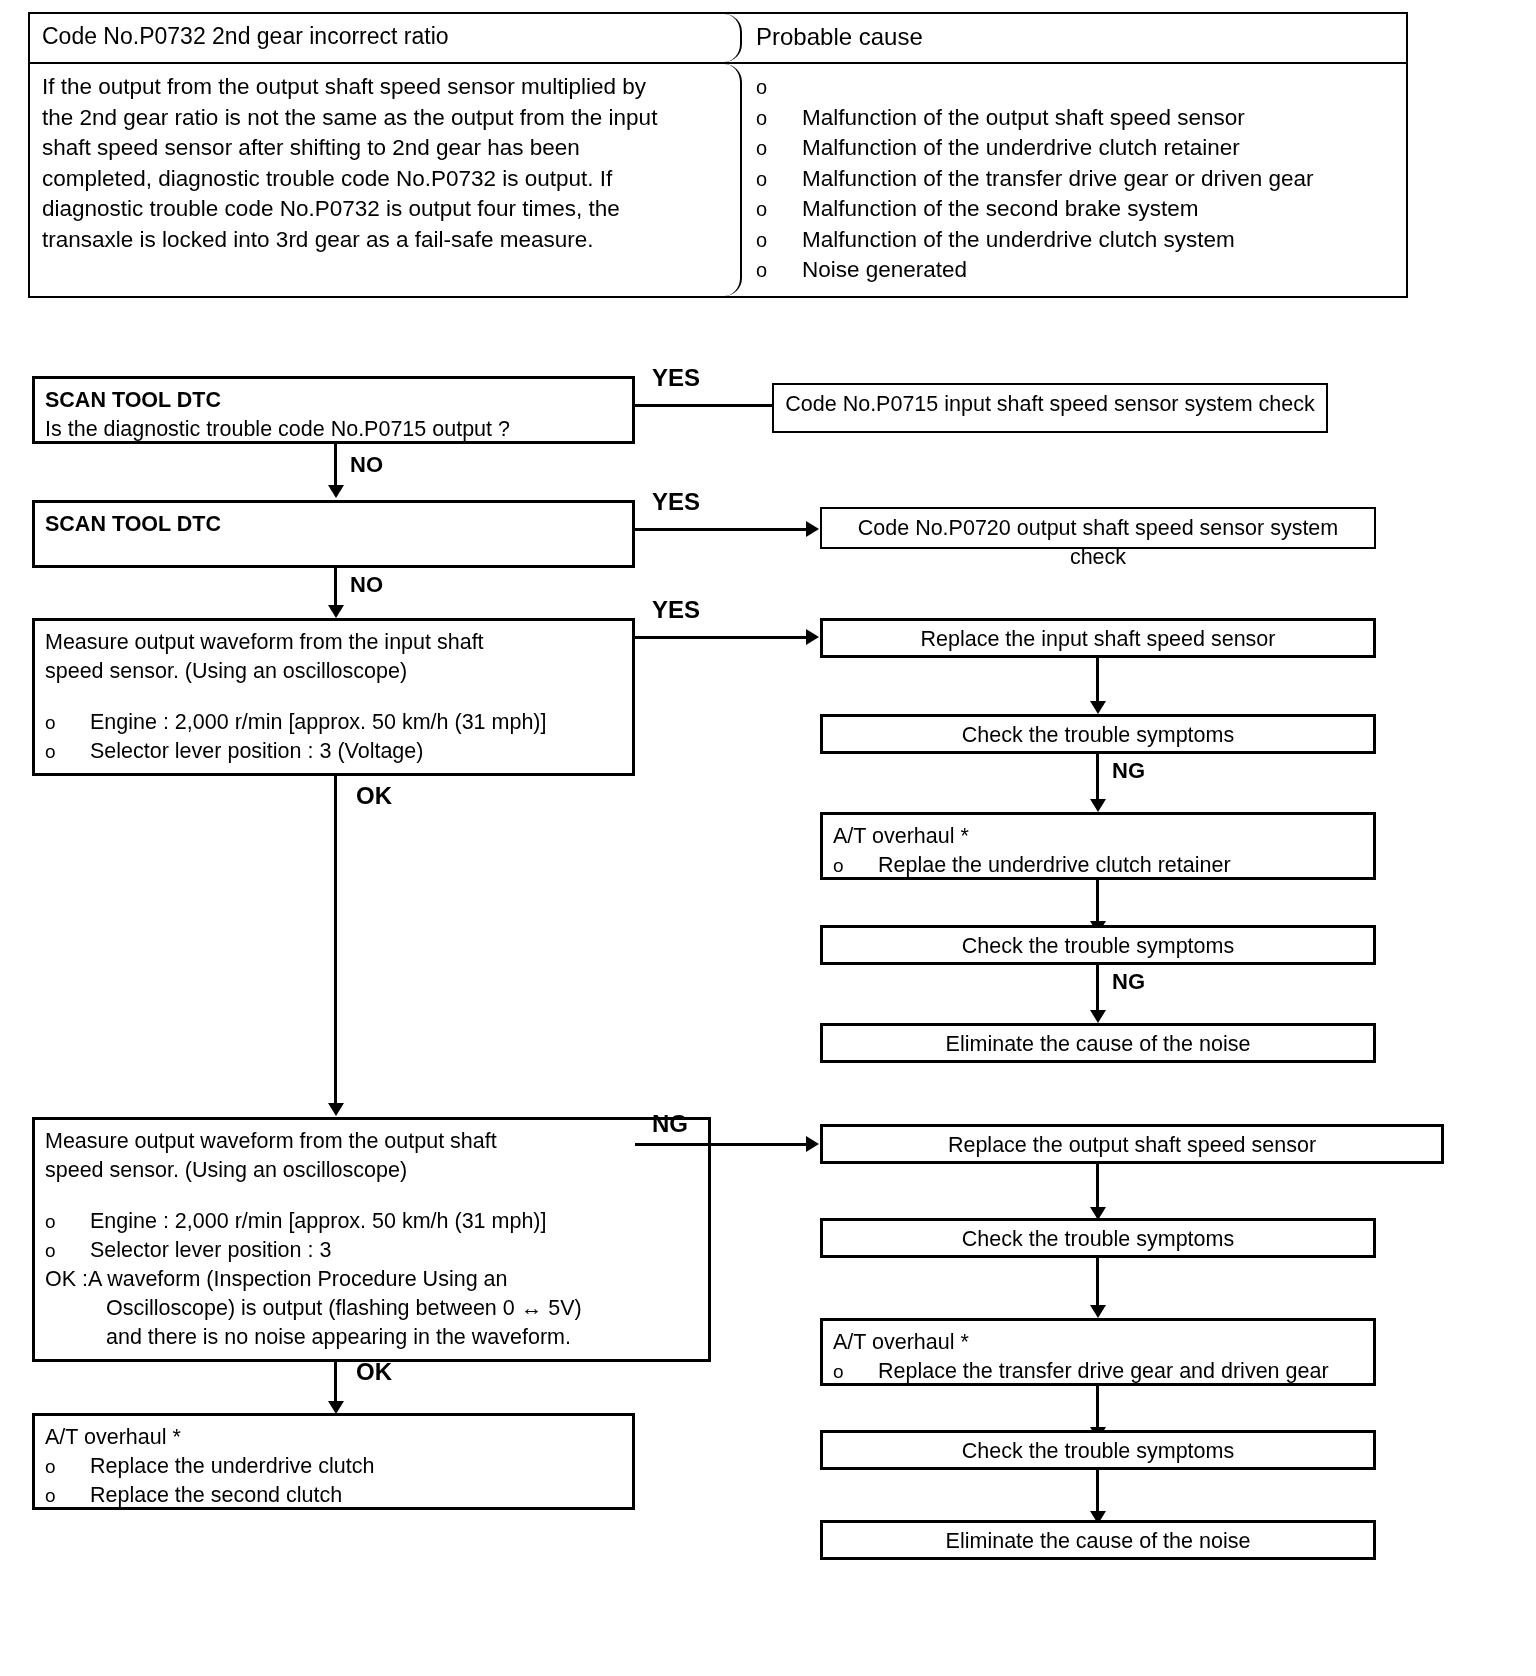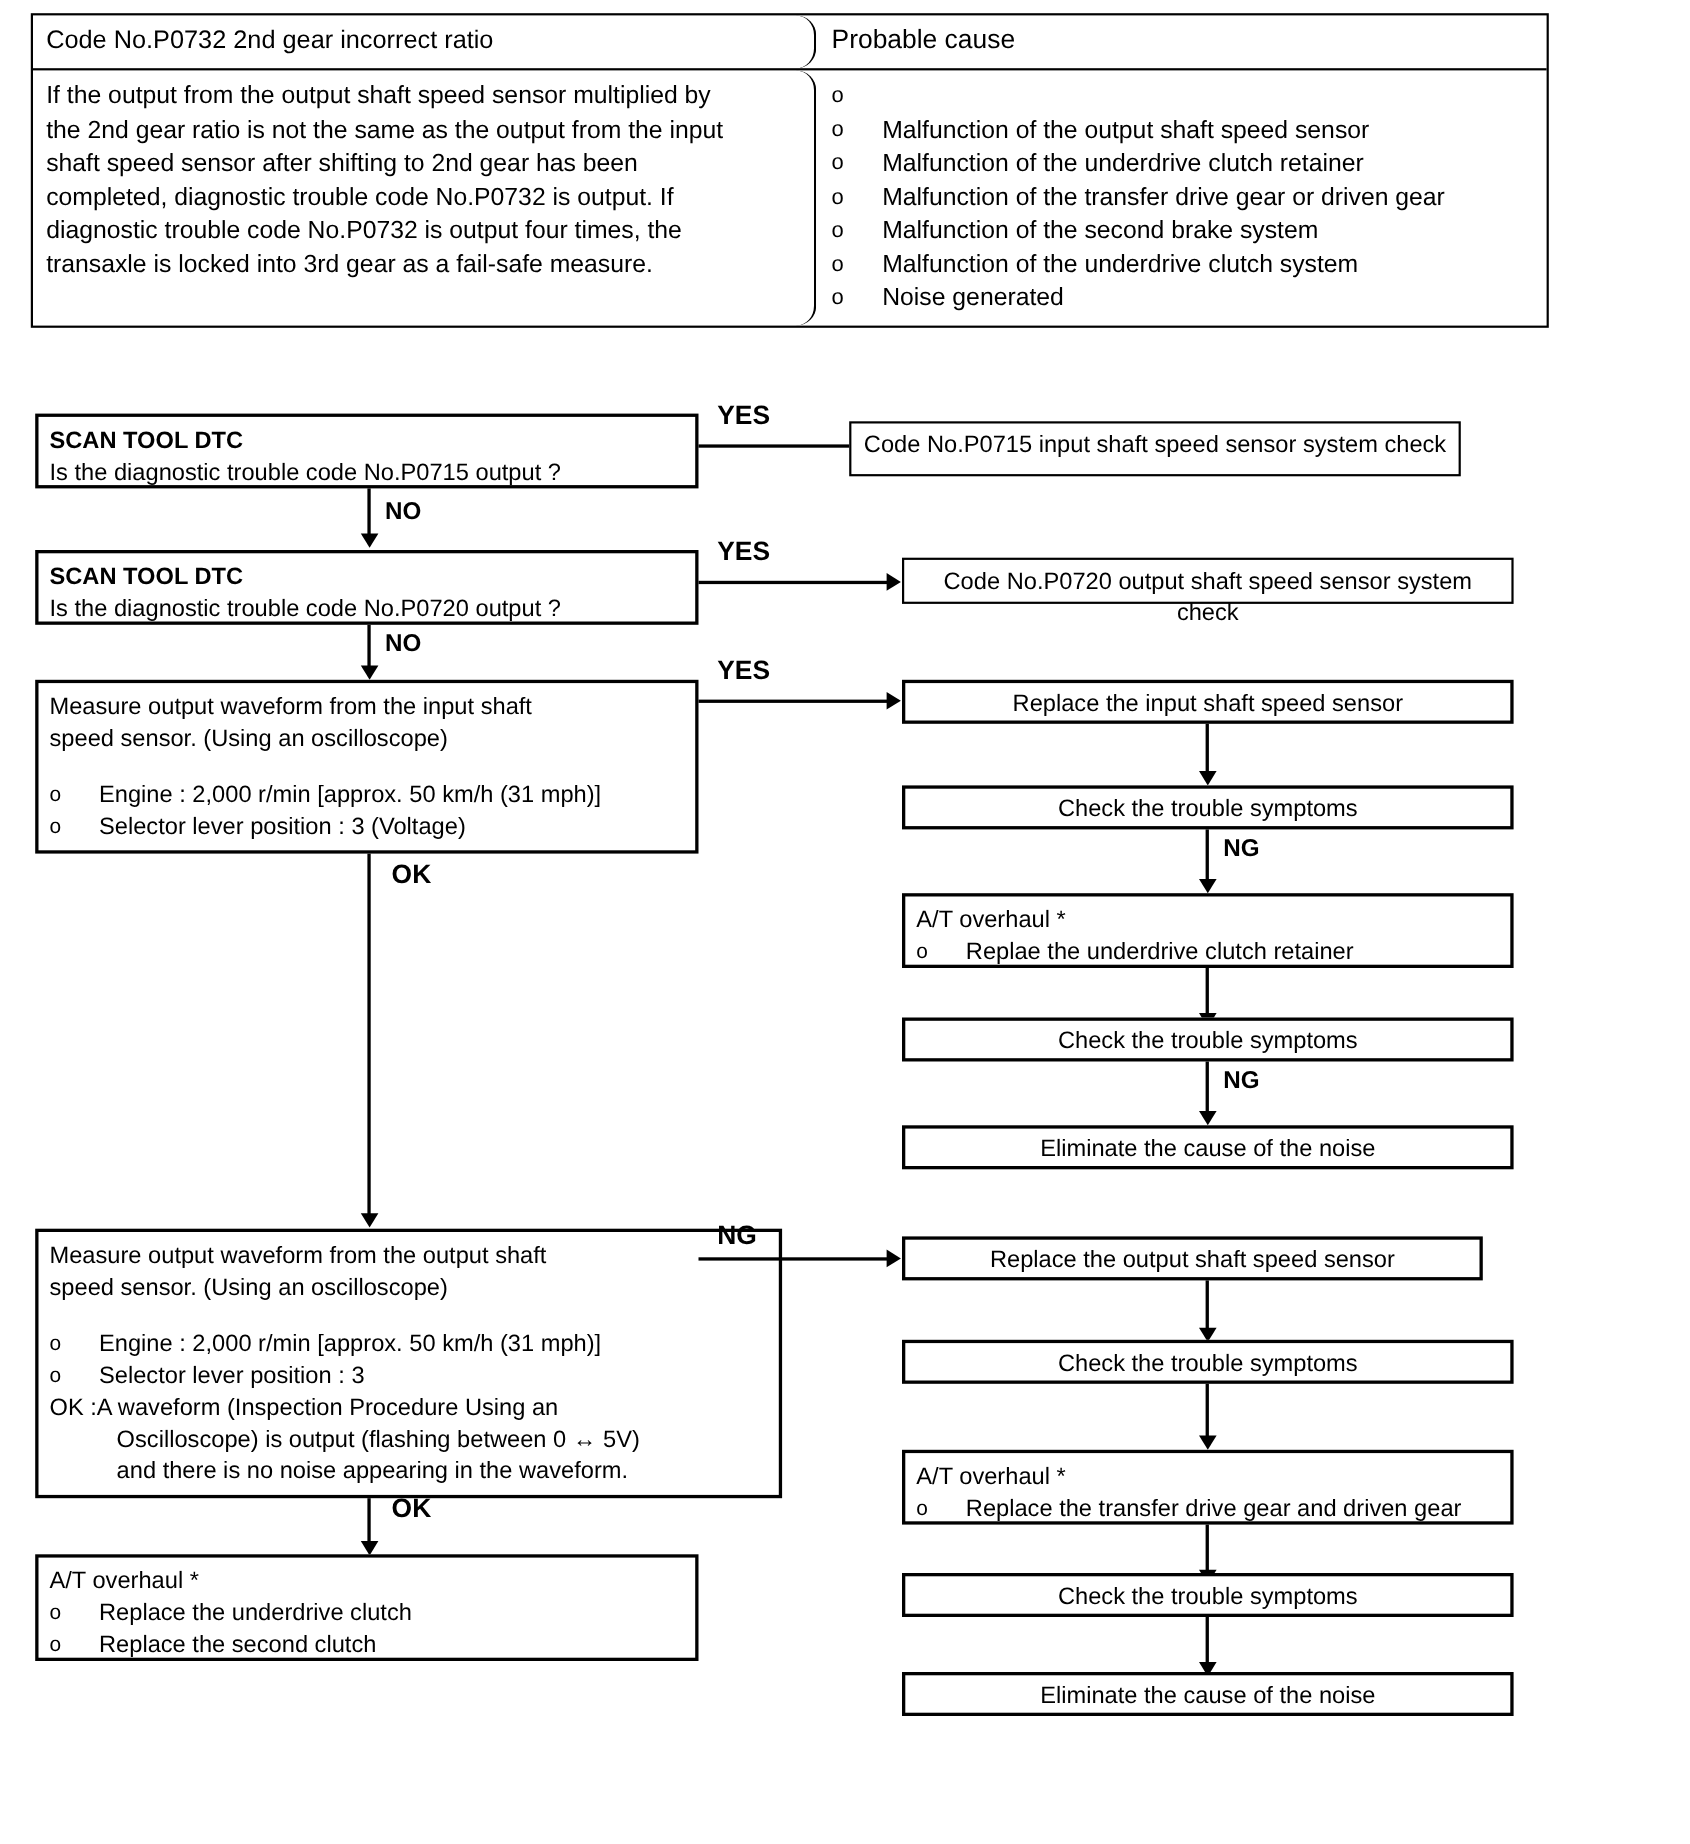--- a/index.html
+++ b/index.html
@@ -234,21 +234,20 @@
     <div class="inner center" style="padding-top:5px;">Code No.P0715 input shaft speed sensor system check</div>
   </div>
 
   <div class="vline" style="left:334px; top:444px; height:44px;"></div>
   <div class="arrow-down" style="left:328px; top:485px;"></div>
   <div class="lbl small" style="left:350px; top:452px;">NO</div>
 
   <div class="box" style="left:32px; top:500px; width:603px; height:68px;">
     <div class="inner">
       <div class="bold">SCAN TOOL DTC</div>
-      <div>Is the diagnostic trouble code No.P0720 output ?</div>
     </div>
   </div>
   <div class="hline" style="left:635px; top:528px; width:175px;"></div>
   <div class="arrow-right" style="left:806px; top:521px;"></div>
   <div class="lbl" style="left:652px; top:488px;">YES</div>
   <div class="box thin" style="left:820px; top:507px; width:556px; height:42px;">
     <div class="inner center" style="padding-top:5px;">Code No.P0720 output shaft speed sensor system check</div>
   </div>
 
   <div class="vline" style="left:334px; top:568px; height:40px;"></div>
@@ -356,21 +355,21 @@
             <span>Replace the underdrive clutch</span>
           </li>
         <li>
             <span class="bullet">o</span>
             <span>Replace the second clutch</span>
           </li>
       </ul>
     </div>
   </div>
 
-  <div class="box" style="left:820px; top:1124px; width:528px; height:40px;">
+  <div class="box" style="left:820px; top:1124px; width:624px; height:40px;">
     <div class="inner center" style="padding-top:4px;">Replace the output shaft speed sensor</div>
   </div>
   <div class="vline" style="left:1096px; top:1164px; height:46px;"></div>
   <div class="arrow-down" style="left:1090px; top:1207px;"></div>
 
   <div class="box" style="left:820px; top:1218px; width:556px; height:40px;">
     <div class="inner center" style="padding-top:4px;">Check the trouble symptoms</div>
   </div>
   <div class="vline" style="left:1096px; top:1258px; height:50px;"></div>
   <div class="arrow-down" style="left:1090px; top:1305px;"></div>

